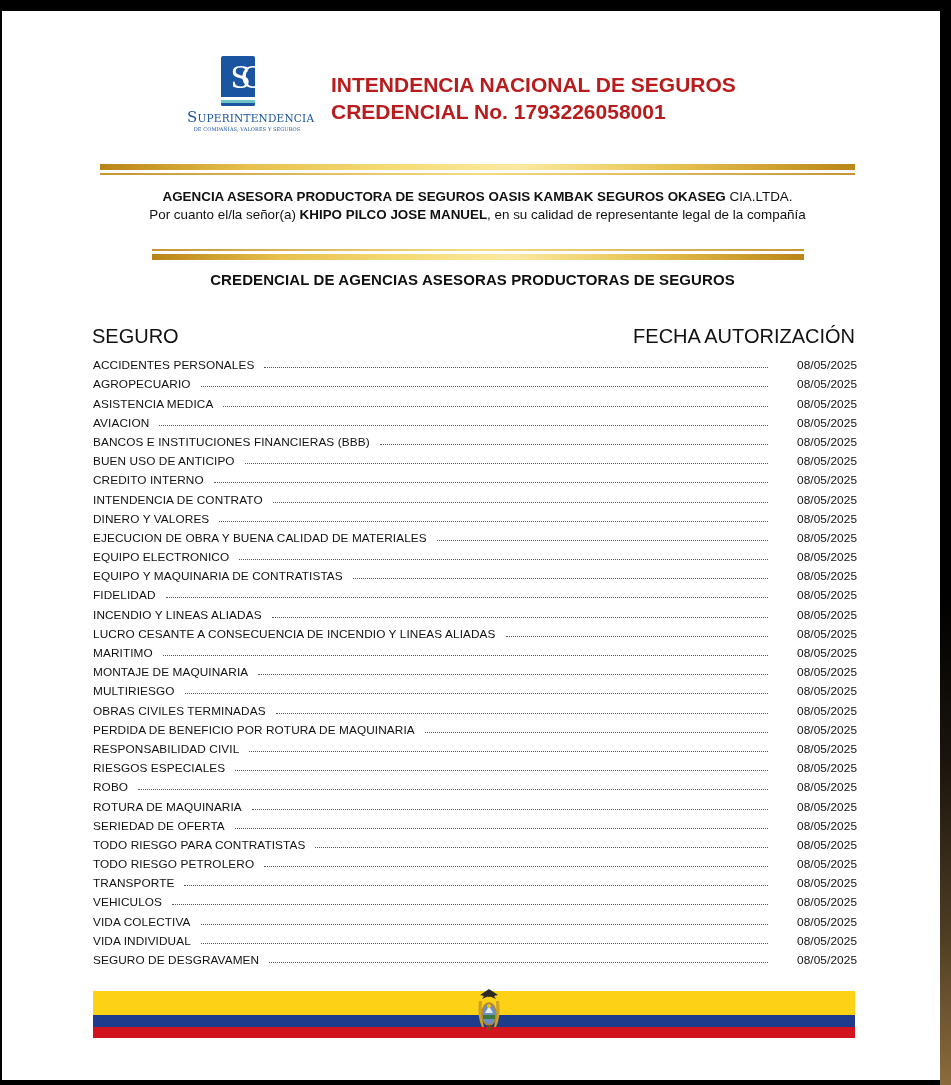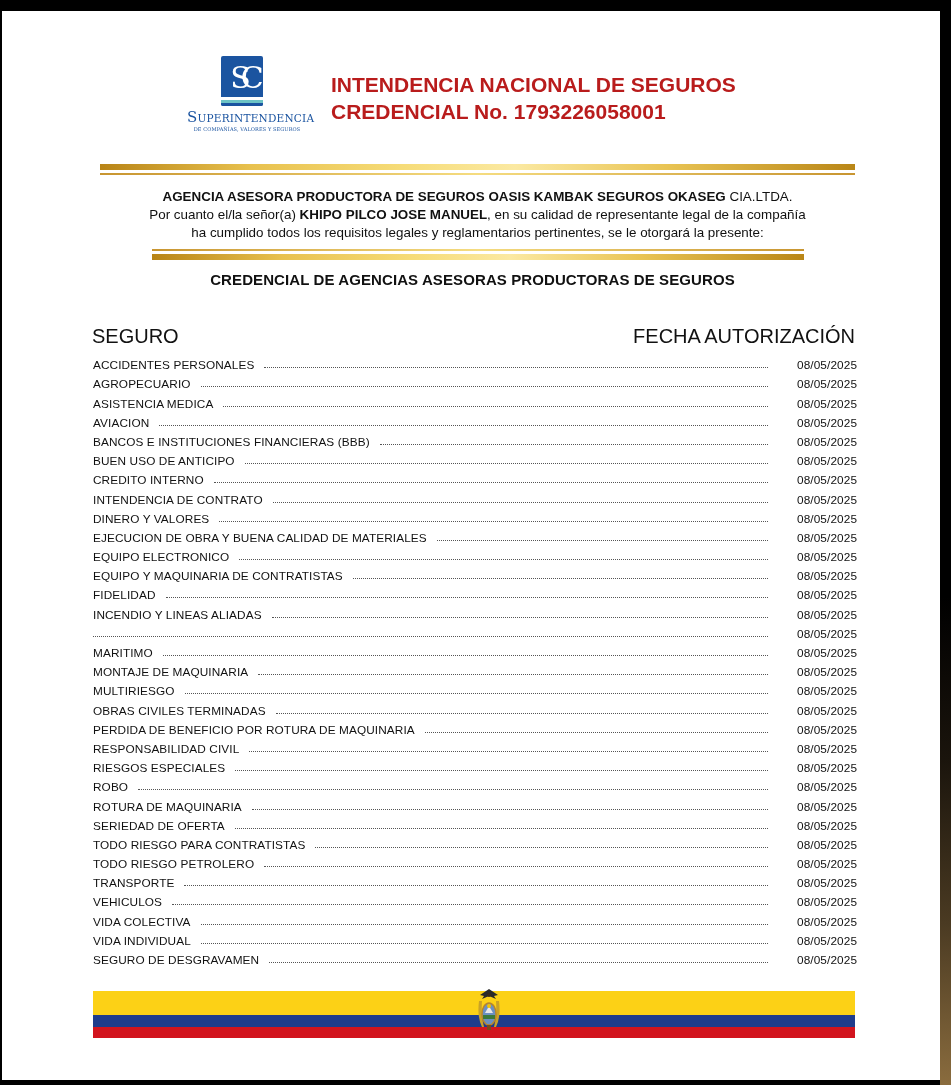--- a/index.html
+++ b/index.html
@@ -12,21 +12,21 @@
     position:absolute; left:940px; top:0; width:11px; height:1085px;
     background:linear-gradient(to bottom,#000 0%,#000 55%,#1a140c 70%,#4a3a22 85%,#8a6c3e 100%);
   }
   .page {
     position:absolute; left:2px; top:11px; width:938px; height:1069px;
     background:#fff;
   }
   
   .logo { position:absolute; left:185px; top:45px; width:120px; height:90px; }
   .logo-box {
-    position:absolute; left:34px; top:0; width:42px; height:50px;
+    position:absolute; left:34px; top:0; width:34px; height:50px;
     background:#1b54a0; border-radius:2px; overflow:hidden;
   }
   .logo-box .letters {
     position:absolute; left:0; top:2px; width:42px; text-align:center;
     font-family:"DejaVu Serif", serif; color:#fff; font-size:30px; letter-spacing:-10px;
     line-height:40px;
   }
   .logo-box .wave {
     position:absolute; left:0; bottom:0; width:42px; height:9px;
     background:linear-gradient(to bottom,#fff 0 30%,#6cc3c5 30% 65%,#1b54a0 65%);
@@ -116,21 +116,20 @@
   </div>
 
   <div class="gold-bar b1 bar1">
     <div class="thick"></div>
       <div class="thin"></div>
   </div>
 
   <div class="intro">
     <div><b>AGENCIA ASESORA PRODUCTORA DE SEGUROS OASIS KAMBAK SEGUROS OKASEG</b><span> CIA.LTDA.</span></div>
     <div><span>Por cuanto el/la señor(a) </span><b>KHIPO PILCO JOSE MANUEL</b><span>, en su calidad de representante legal de la compañía</span></div>
-    <div>ha cumplido todos los requisitos legales y reglamentarios pertinentes, se le otorgará la presente:</div>
   </div>
 
   <div class="gold-bar b2 bar2">
     <div class="thin"></div>
       <div class="thick"></div>
   </div>
 
   <div class="subtitle">CREDENCIAL DE AGENCIAS ASESORAS PRODUCTORAS DE SEGUROS</div>
 
   <div class="col-head seg">SEGURO</div>
@@ -201,20 +200,21 @@
         <span class="name">FIDELIDAD</span>
         <span class="leader"></span>
         <span class="date">08/05/2025</span>
       </div>
       <div class="row">
         <span class="name">INCENDIO Y LINEAS ALIADAS</span>
         <span class="leader"></span>
         <span class="date">08/05/2025</span>
       </div>
       <div class="row">
+        <span class="name">LUCRO CESANTE A CONSECUENCIA DE INCENDIO Y LINEAS ALIADAS</span>
         <span class="leader"></span>
         <span class="date">08/05/2025</span>
       </div>
       <div class="row">
         <span class="name">MARITIMO</span>
         <span class="leader"></span>
         <span class="date">08/05/2025</span>
       </div>
       <div class="row">
         <span class="name">MONTAJE DE MAQUINARIA</span>

